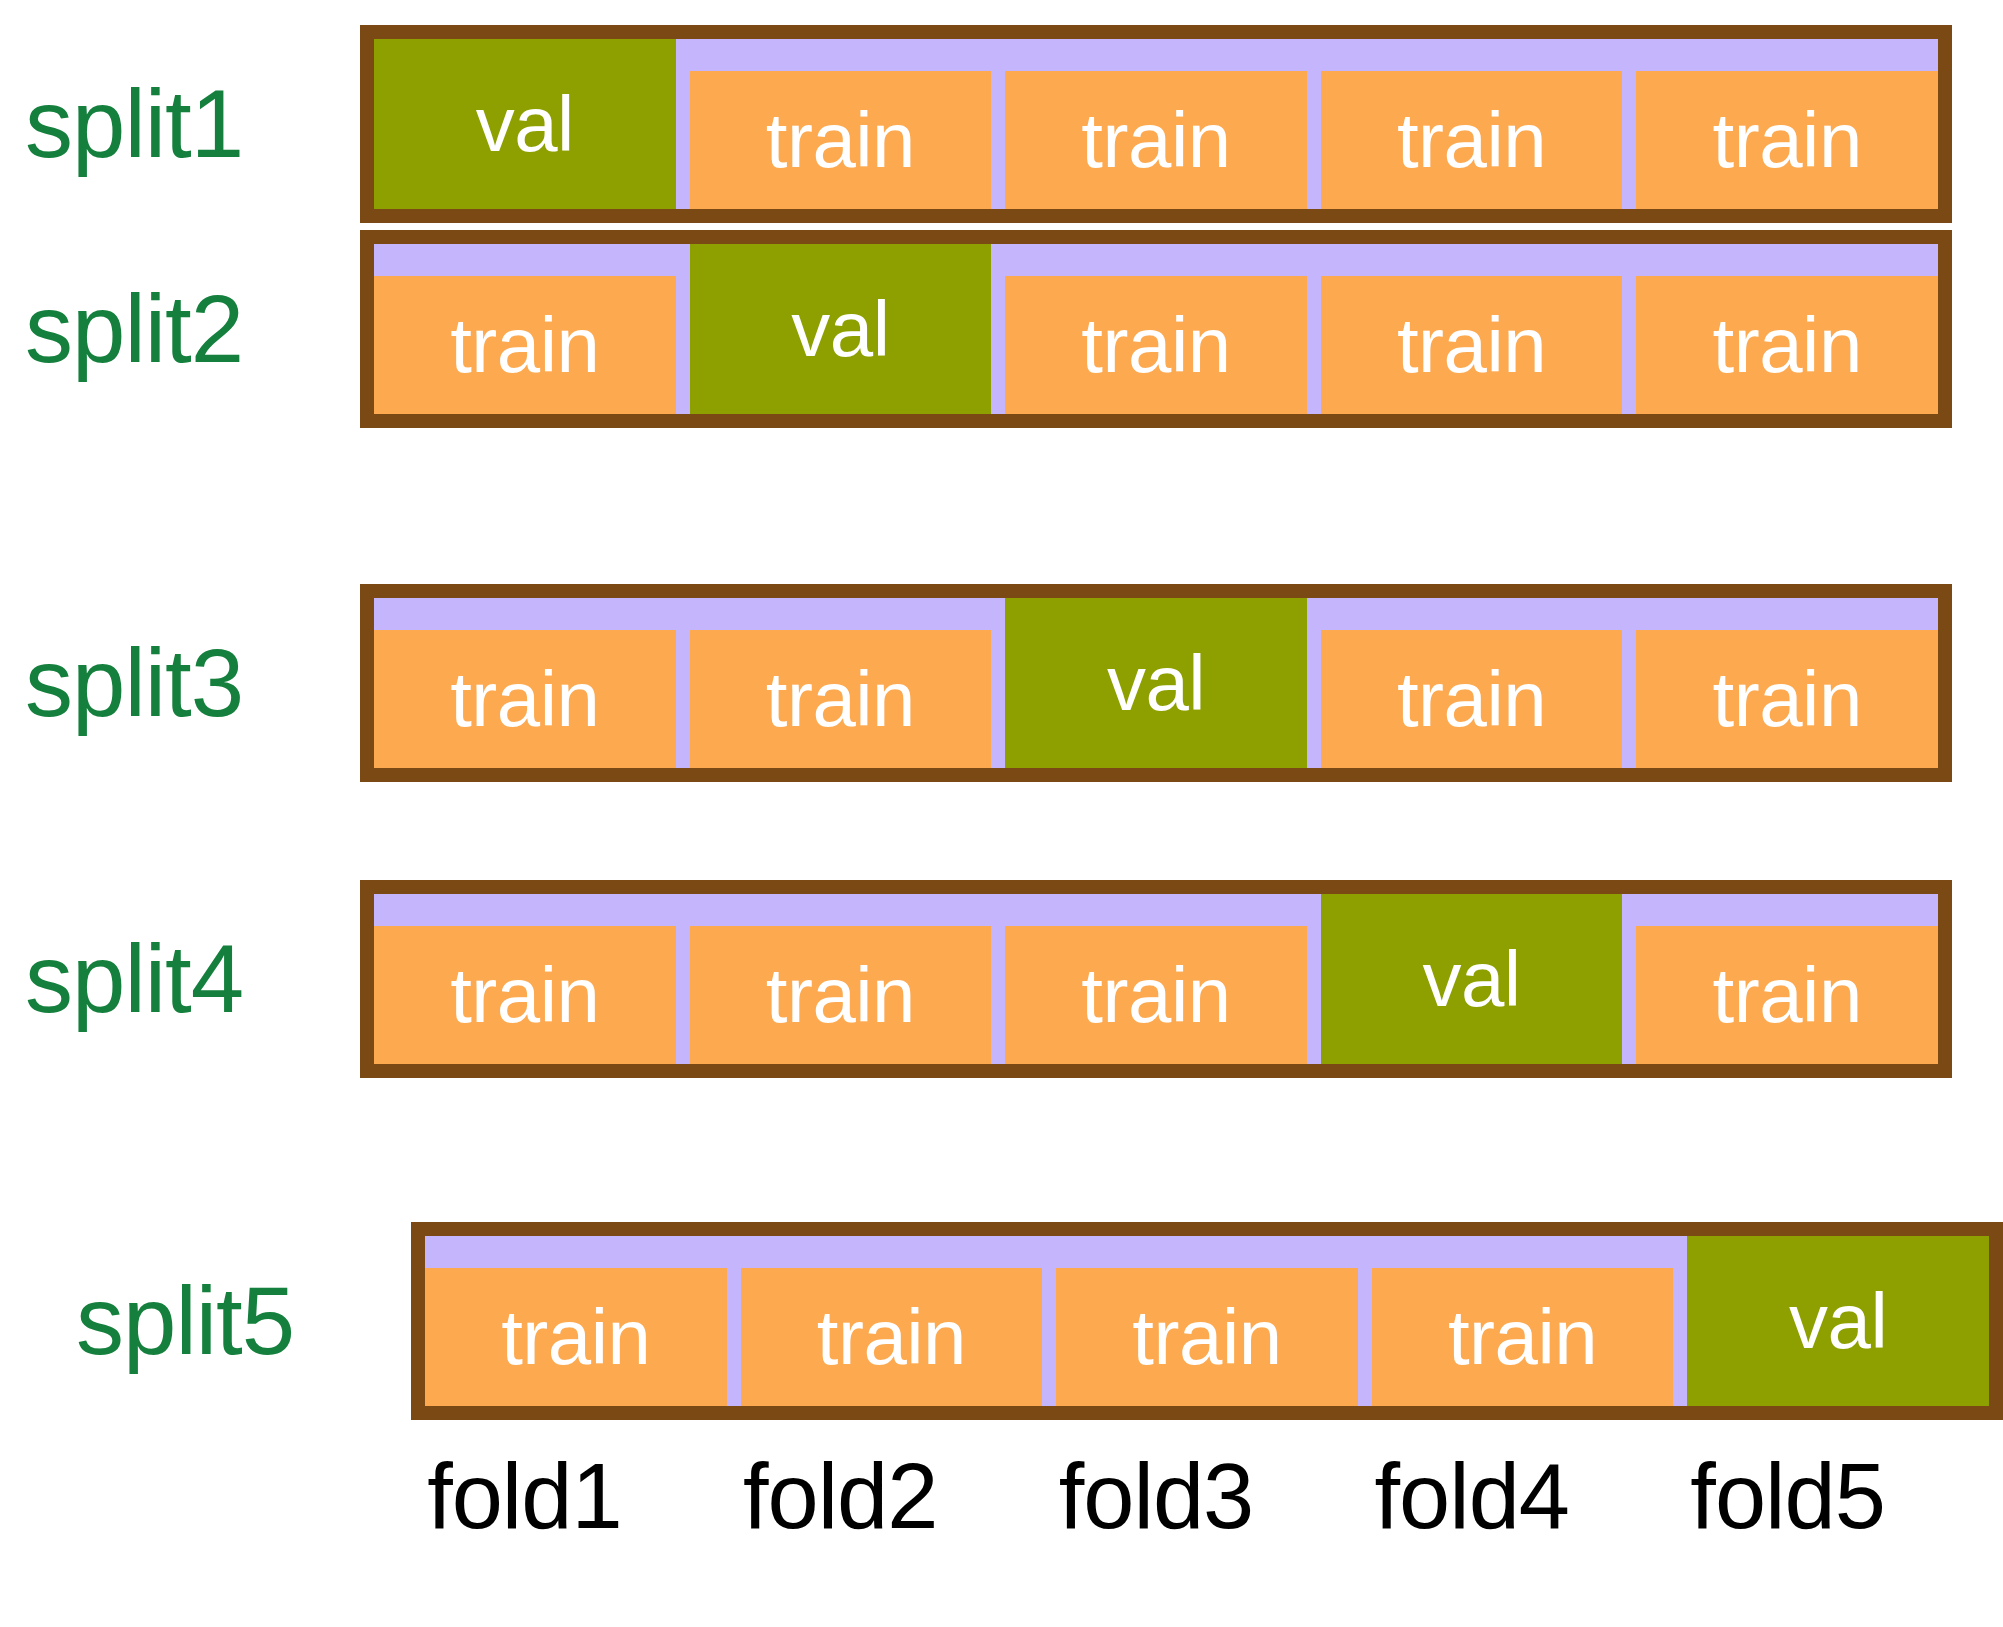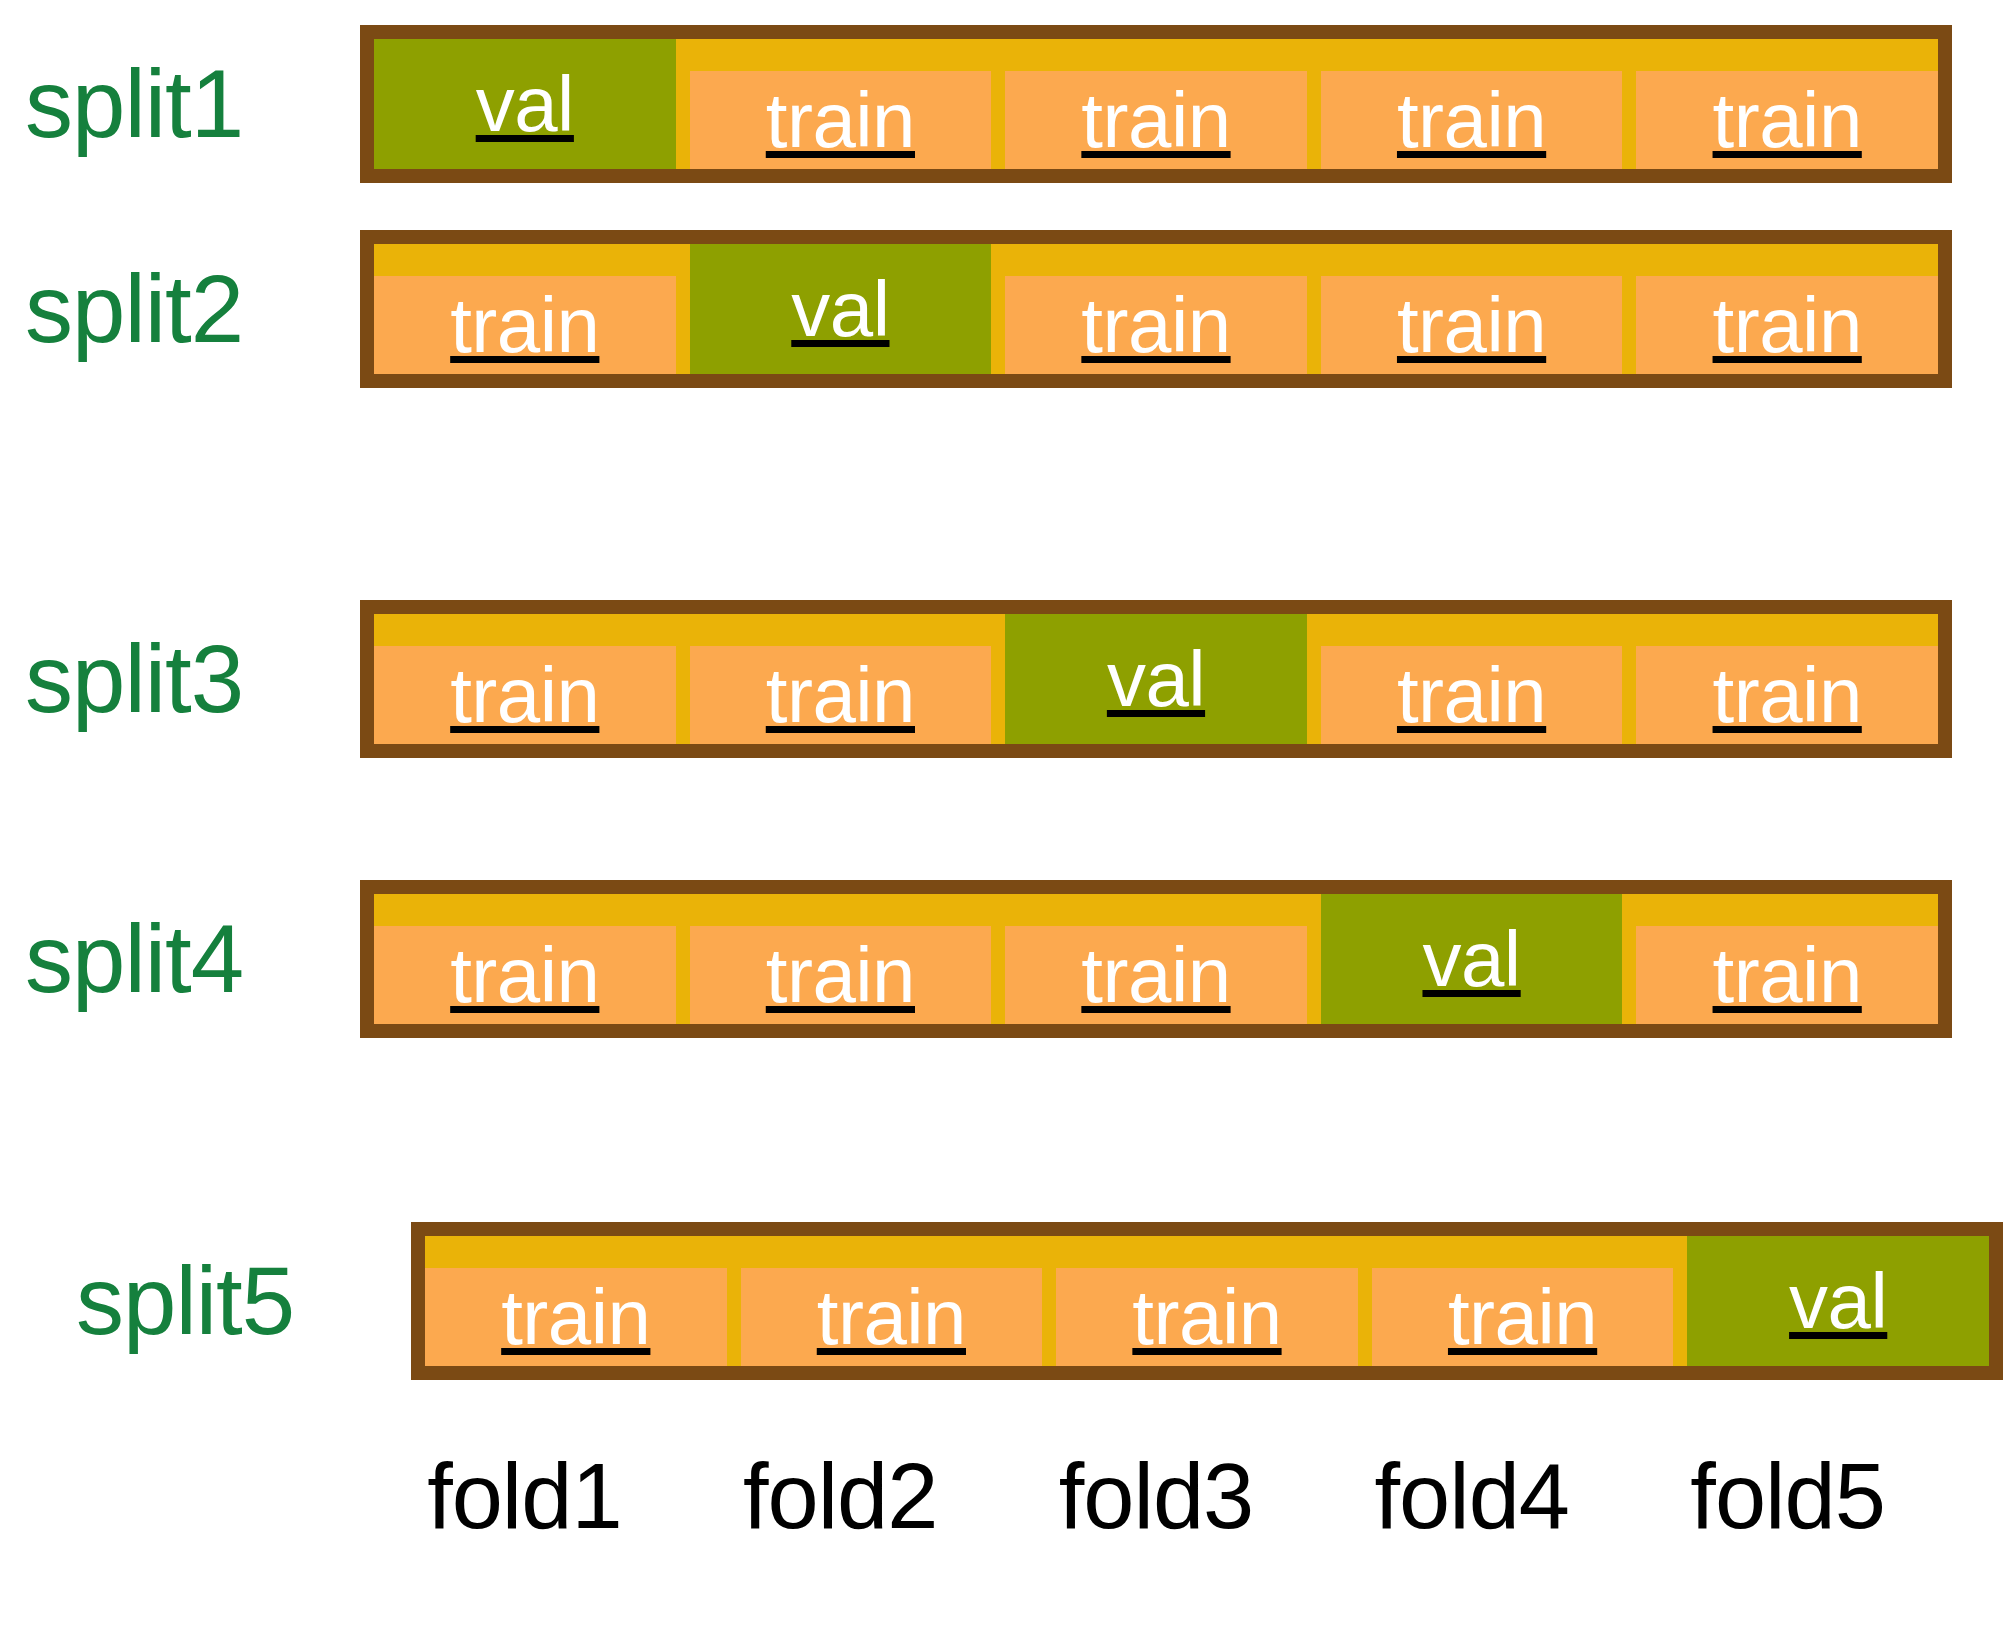--- a/index.html
+++ b/index.html
@@ -40,27 +40,26 @@
     font-size: 96px;
     line-height: 1;
     font-family: "Liberation Sans", sans-serif;
     letter-spacing: -1px;
     white-space: nowrap;
   }
 
   .fold-bar {
     flex: 0 0 1592px;
     width: 1592px;
-    height: 158px;
+    height: 198px;
     box-sizing: border-box;
-    background: #eab308;          
+    background: #c4b5fd;          
     border: 14px solid #7B4A14;
     display: flex;
     column-gap: 14px;
-    text-decoration: underline;
   }
 
   .fold-cell {
     flex: 1 1 0;
     display: flex;
     align-items: center;
     justify-content: center;
     color: #ffffff;
     font-size: 78px;
     line-height: 1;
@@ -122,21 +121,21 @@
       <div class="split-row" style="top: 230px;">
         <div class="split-label">split2</div>
         <div class="fold-bar">
           <div class="fold-cell train">train</div>
           <div class="fold-cell val">val</div>
           <div class="fold-cell train">train</div>
           <div class="fold-cell train">train</div>
           <div class="fold-cell train">train</div>
         </div>
       </div>
-      <div class="split-row" style="top: 600px;">
+      <div class="split-row" style="top: 584px;">
         <div class="split-label">split3</div>
         <div class="fold-bar">
           <div class="fold-cell train">train</div>
           <div class="fold-cell train">train</div>
           <div class="fold-cell val">val</div>
           <div class="fold-cell train">train</div>
           <div class="fold-cell train">train</div>
         </div>
       </div>
       <div class="split-row" style="top: 880px;">

